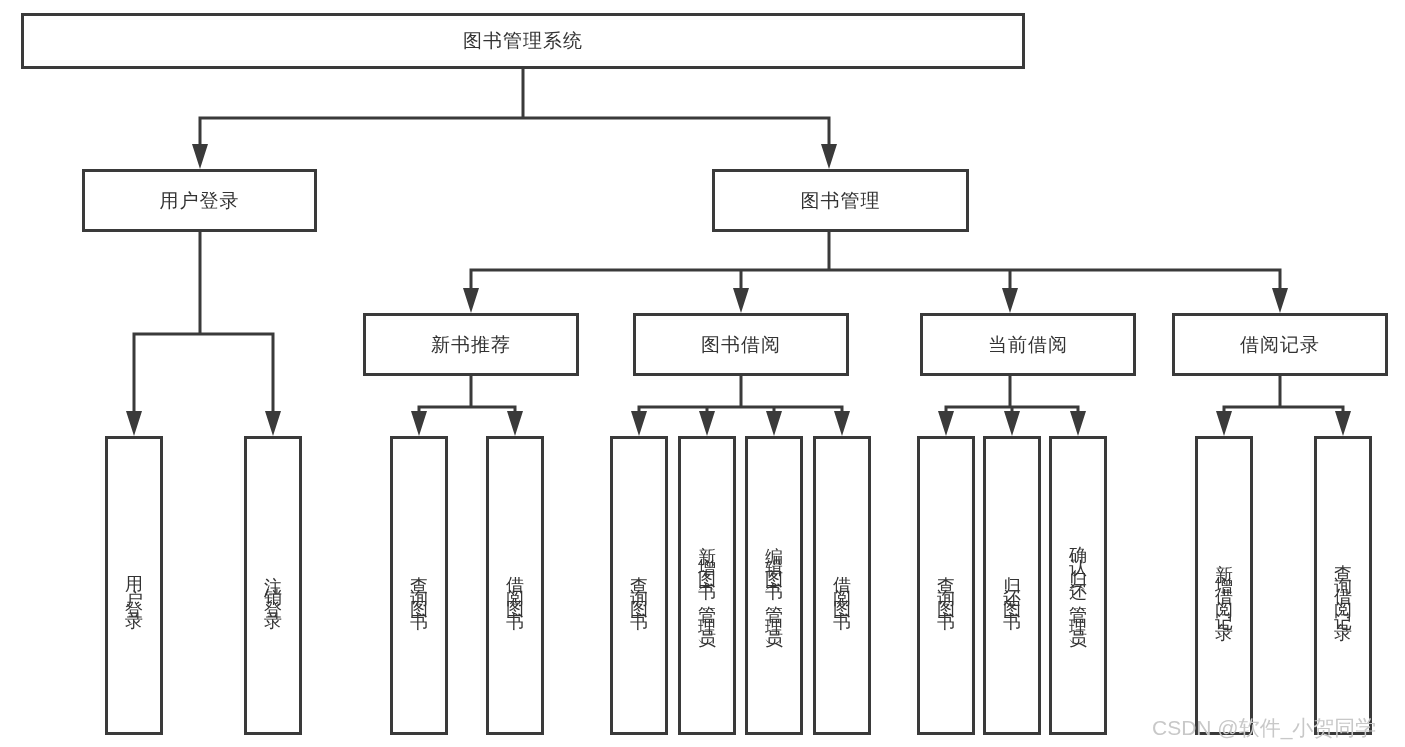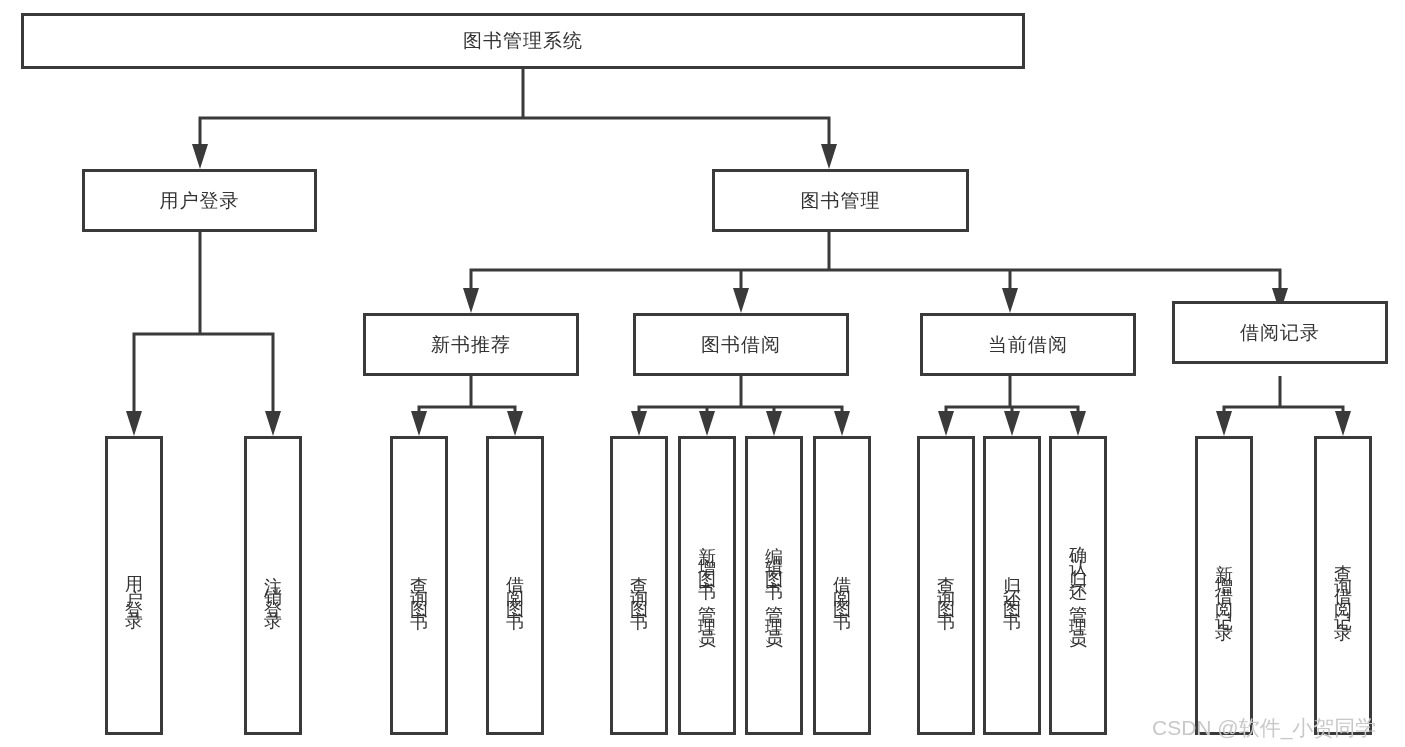--- a/index.html
+++ b/index.html
@@ -125,21 +125,21 @@
 
   <div class="node" style="left:363px; top:313px; width:216px; height:63px;">
     <span>新书推荐</span>
   </div>
   <div class="node" style="left:633px; top:313px; width:216px; height:63px;">
     <span>图书借阅</span>
   </div>
   <div class="node" style="left:920px; top:313px; width:216px; height:63px;">
     <span>当前借阅</span>
   </div>
-  <div class="node" style="left:1172px; top:301px; width:216px; height:63px;">
+  <div class="node" style="left:1172px; top:313px; width:216px; height:63px;">
     <span>借阅记录</span>
   </div>
 
   <div class="leaf" style="left:105px;">
     <span class="vtext">用户登录</span>
   </div>
   <div class="leaf" style="left:244px;">
     <span class="vtext">注销登录</span>
   </div>
   <div class="leaf" style="left:390px;">

